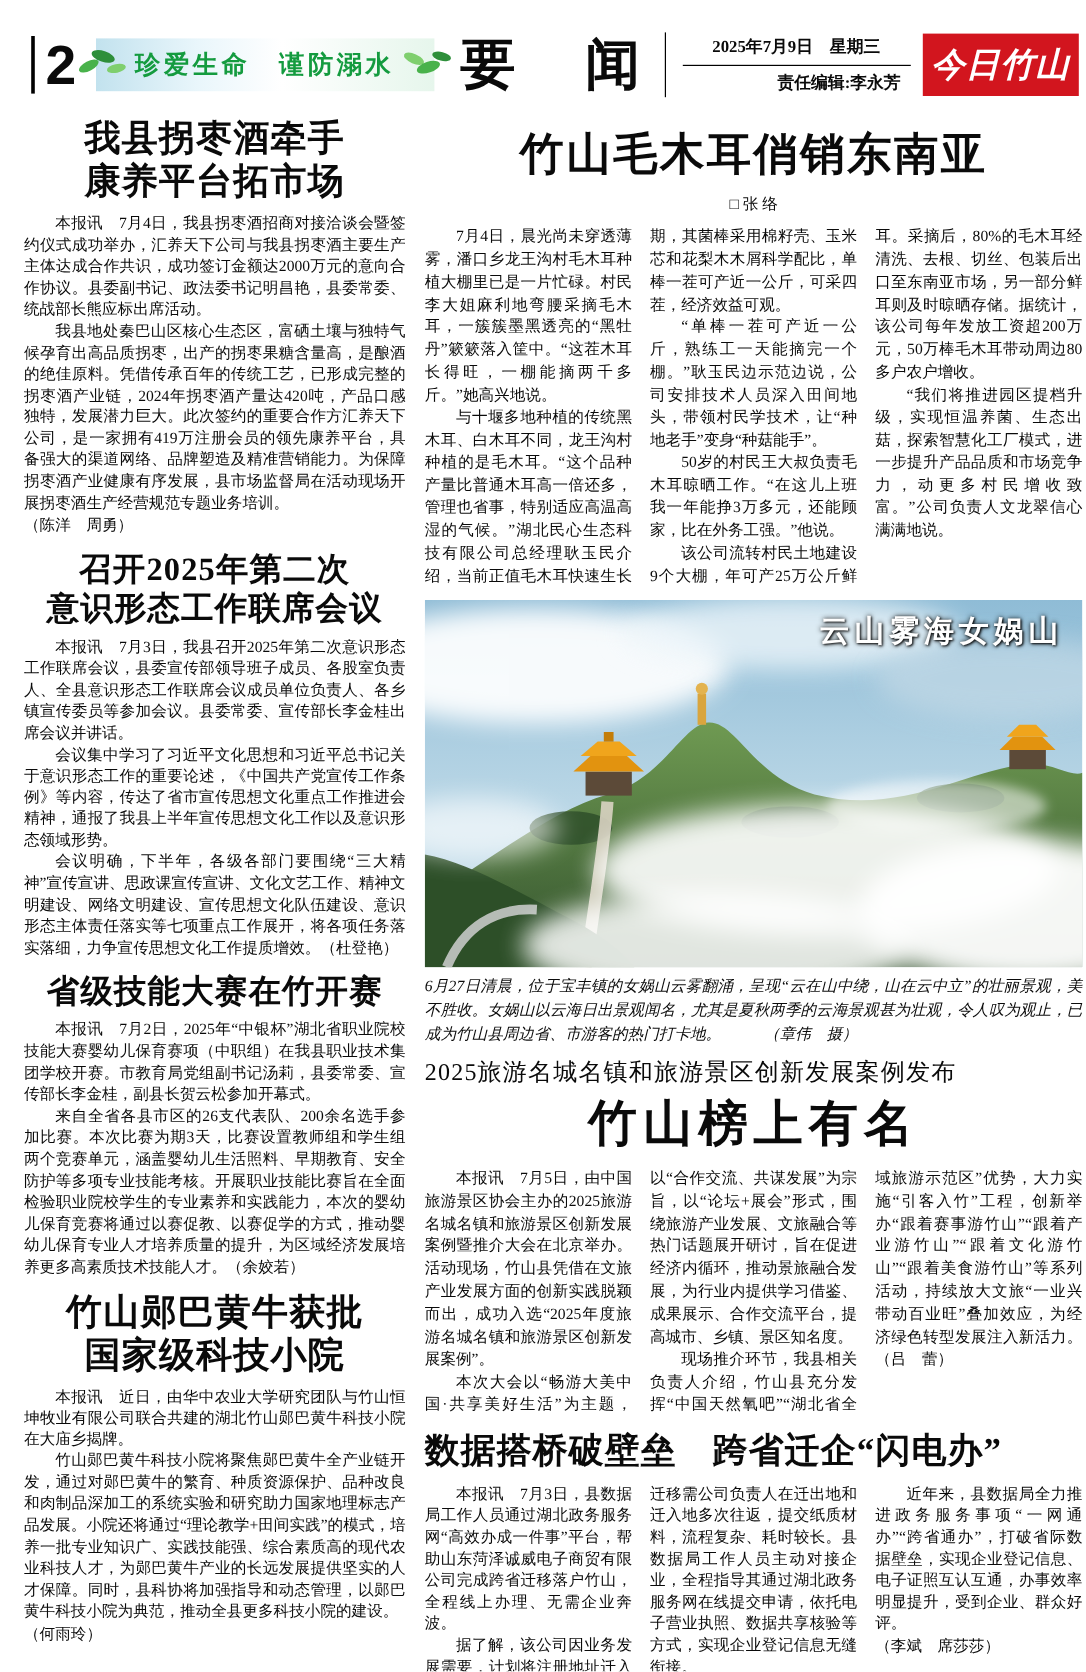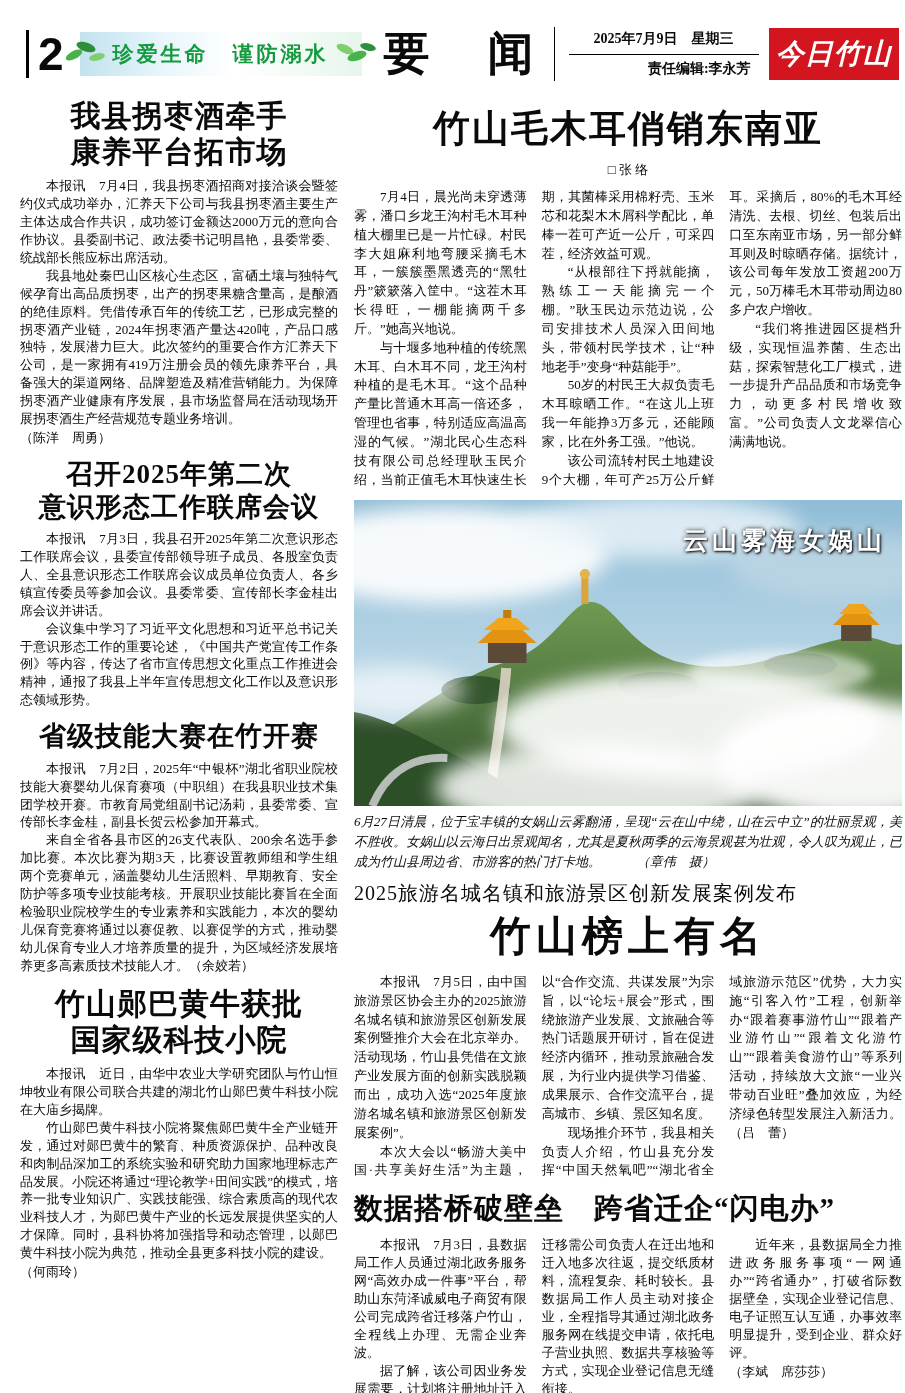--- a/index.html
+++ b/index.html
@@ -42,21 +42,21 @@
   
   .main-title { text-align:center; font-size:37px; font-weight:bold; letter-spacing:2px; margin:6px 0 0; }
   .main-byline { text-align:center; font-size:13px; margin:7px 0 9px; }
   .cols3 { column-count:3; column-gap:15px; font-size:13px; line-height:1.45; text-align:justify; }
   .cols3 p { text-indent:2em; }
   .cols3 .byline-right { text-indent:0; }
   .cols3.tight { line-height:1.38; }
   .photo { position:relative; height:306px; margin:10px 0 6px; }
   .photo svg { display:block; width:100%; height:100%; }
   .photo-overlay {
-    position:absolute; top:24px; right:16px; color:#fff; font-size:25px; font-weight:bold; letter-spacing:4px;
+    position:absolute; top:9px; right:16px; color:#fff; font-size:25px; font-weight:bold; letter-spacing:4px;
     text-shadow:0 0 4px rgba(0,0,0,.85), 1px 1px 2px rgba(0,0,0,.9); white-space:nowrap;
   }
   .caption { font-size:13px; line-height:1.55; text-align:justify; font-style:italic; margin-bottom:8px; }
   .caption .credit { margin-left:2.5em; white-space:nowrap; }
   .eyebrow { text-align:left; font-size:20px; letter-spacing:1px; margin:4px 0 0; }
   .bang-title { text-align:center; font-size:41px; font-weight:bold; letter-spacing:5px; margin:2px 0 9px; }
   .data-title { text-align:left; font-size:29px; font-weight:bold; letter-spacing:1px; margin:9px 0 7px; }
 </style>
 </head>
 <body>
@@ -112,20 +112,21 @@
         <div class="byline-right">（陈洋　周勇）</div>
       </div>
 
       <div class="l-art">
         <div class="l-title t-sm">
           <div>召开2025年第二次</div>
           <div>意识形态工作联席会议</div>
         </div>
         <p class="body-p">本报讯　7月3日，我县召开2025年第二次意识形态工作联席会议，县委宣传部领导班子成员、各股室负责人、全县意识形态工作联席会议成员单位负责人、各乡镇宣传委员等参加会议。县委常委、宣传部长李金桂出席会议并讲话。</p>
         <p class="body-p">会议集中学习了习近平文化思想和习近平总书记关于意识形态工作的重要论述，《中国共产党宣传工作条例》等内容，传达了省市宣传思想文化重点工作推进会精神，通报了我县上半年宣传思想文化工作以及意识形态领域形势。</p>
+        <p class="body-p">会议明确，下半年，各级各部门要围绕“三大精神”宣传宣讲、思政课宣传宣讲、文化文艺工作、精神文明建设、网络文明建设、宣传思想文化队伍建设、意识形态主体责任落实等七项重点工作展开，将各项任务落实落细，力争宣传思想文化工作提质增效。（杜登艳）</p>
       </div>
 
       <div class="l-art">
         <div class="l-title t-sm">
           <div>省级技能大赛在竹开赛</div>
         </div>
         <p class="body-p">本报讯　7月2日，2025年“中银杯”湖北省职业院校技能大赛婴幼儿保育赛项（中职组）在我县职业技术集团学校开赛。市教育局党组副书记汤莉，县委常委、宣传部长李金桂，副县长贺云松参加开幕式。</p>
         <p class="body-p">来自全省各县市区的26支代表队、200余名选手参加比赛。本次比赛为期3天，比赛设置教师组和学生组两个竞赛单元，涵盖婴幼儿生活照料、早期教育、安全防护等多项专业技能考核。开展职业技能比赛旨在全面检验职业院校学生的专业素养和实践能力，本次的婴幼儿保育竞赛将通过以赛促教、以赛促学的方式，推动婴幼儿保育专业人才培养质量的提升，为区域经济发展培养更多高素质技术技能人才。（余姣若）</p>
       </div>
 
@@ -142,21 +143,21 @@
     </div>
 
     <div class="col-right">
 
       <div>
         <div class="main-title">竹山毛木耳俏销东南亚</div>
         <div class="main-byline">□ 张 络</div>
         <div class="cols3">
           <p>7月4日，晨光尚未穿透薄雾，潘口乡龙王沟村毛木耳种植大棚里已是一片忙碌。村民李大姐麻利地弯腰采摘毛木耳，一簇簇墨黑透亮的“黑牡丹”簌簌落入筐中。“这茬木耳长得旺，一棚能摘两千多斤。”她高兴地说。</p>
           <p>与十堰多地种植的传统黑木耳、白木耳不同，龙王沟村种植的是毛木耳。“这个品种产量比普通木耳高一倍还多，管理也省事，特别适应高温高湿的气候。”湖北民心生态科技有限公司总经理耿玉民介绍，当前正值毛木耳快速生长期，其菌棒采用棉籽壳、玉米芯和花梨木木屑科学配比，单棒一茬可产近一公斤，可采四茬，经济效益可观。</p>
-          <p>“从根部往下捋就能摘，熟练工一天能摘完一个棚。”耿玉民边示范边说，公司安排技术人员深入田间地头，带领村民学技术，让“种地老手”变身“种菇能手”。</p>
+          <p>“单棒一茬可产近一公斤，熟练工一天能摘完一个棚。”耿玉民边示范边说，公司安排技术人员深入田间地头，带领村民学技术，让“种地老手”变身“种菇能手”。</p>
           <p>50岁的村民王大叔负责毛木耳晾晒工作。“在这儿上班我一年能挣3万多元，还能顾家，比在外务工强。”他说。</p>
           <p>该公司流转村民土地建设9个大棚，年可产25万公斤鲜耳。采摘后，80%的毛木耳经清洗、去根、切丝、包装后出口至东南亚市场，另一部分鲜耳则及时晾晒存储。据统计，该公司每年发放工资超200万元，50万棒毛木耳带动周边80多户农户增收。</p>
           <p>“我们将推进园区提档升级，实现恒温养菌、生态出菇，探索智慧化工厂模式，进一步提升产品品质和市场竞争力，动更多村民增收致富。”公司负责人文龙翠信心满满地说。</p>
         </div>
       </div>
 
       <figure class="photo">
         <svg viewBox="0 0 540 306" preserveAspectRatio="none">
           <defs>
             <linearGradient id="sky" x1="0" y1="0" x2="0" y2="1">

